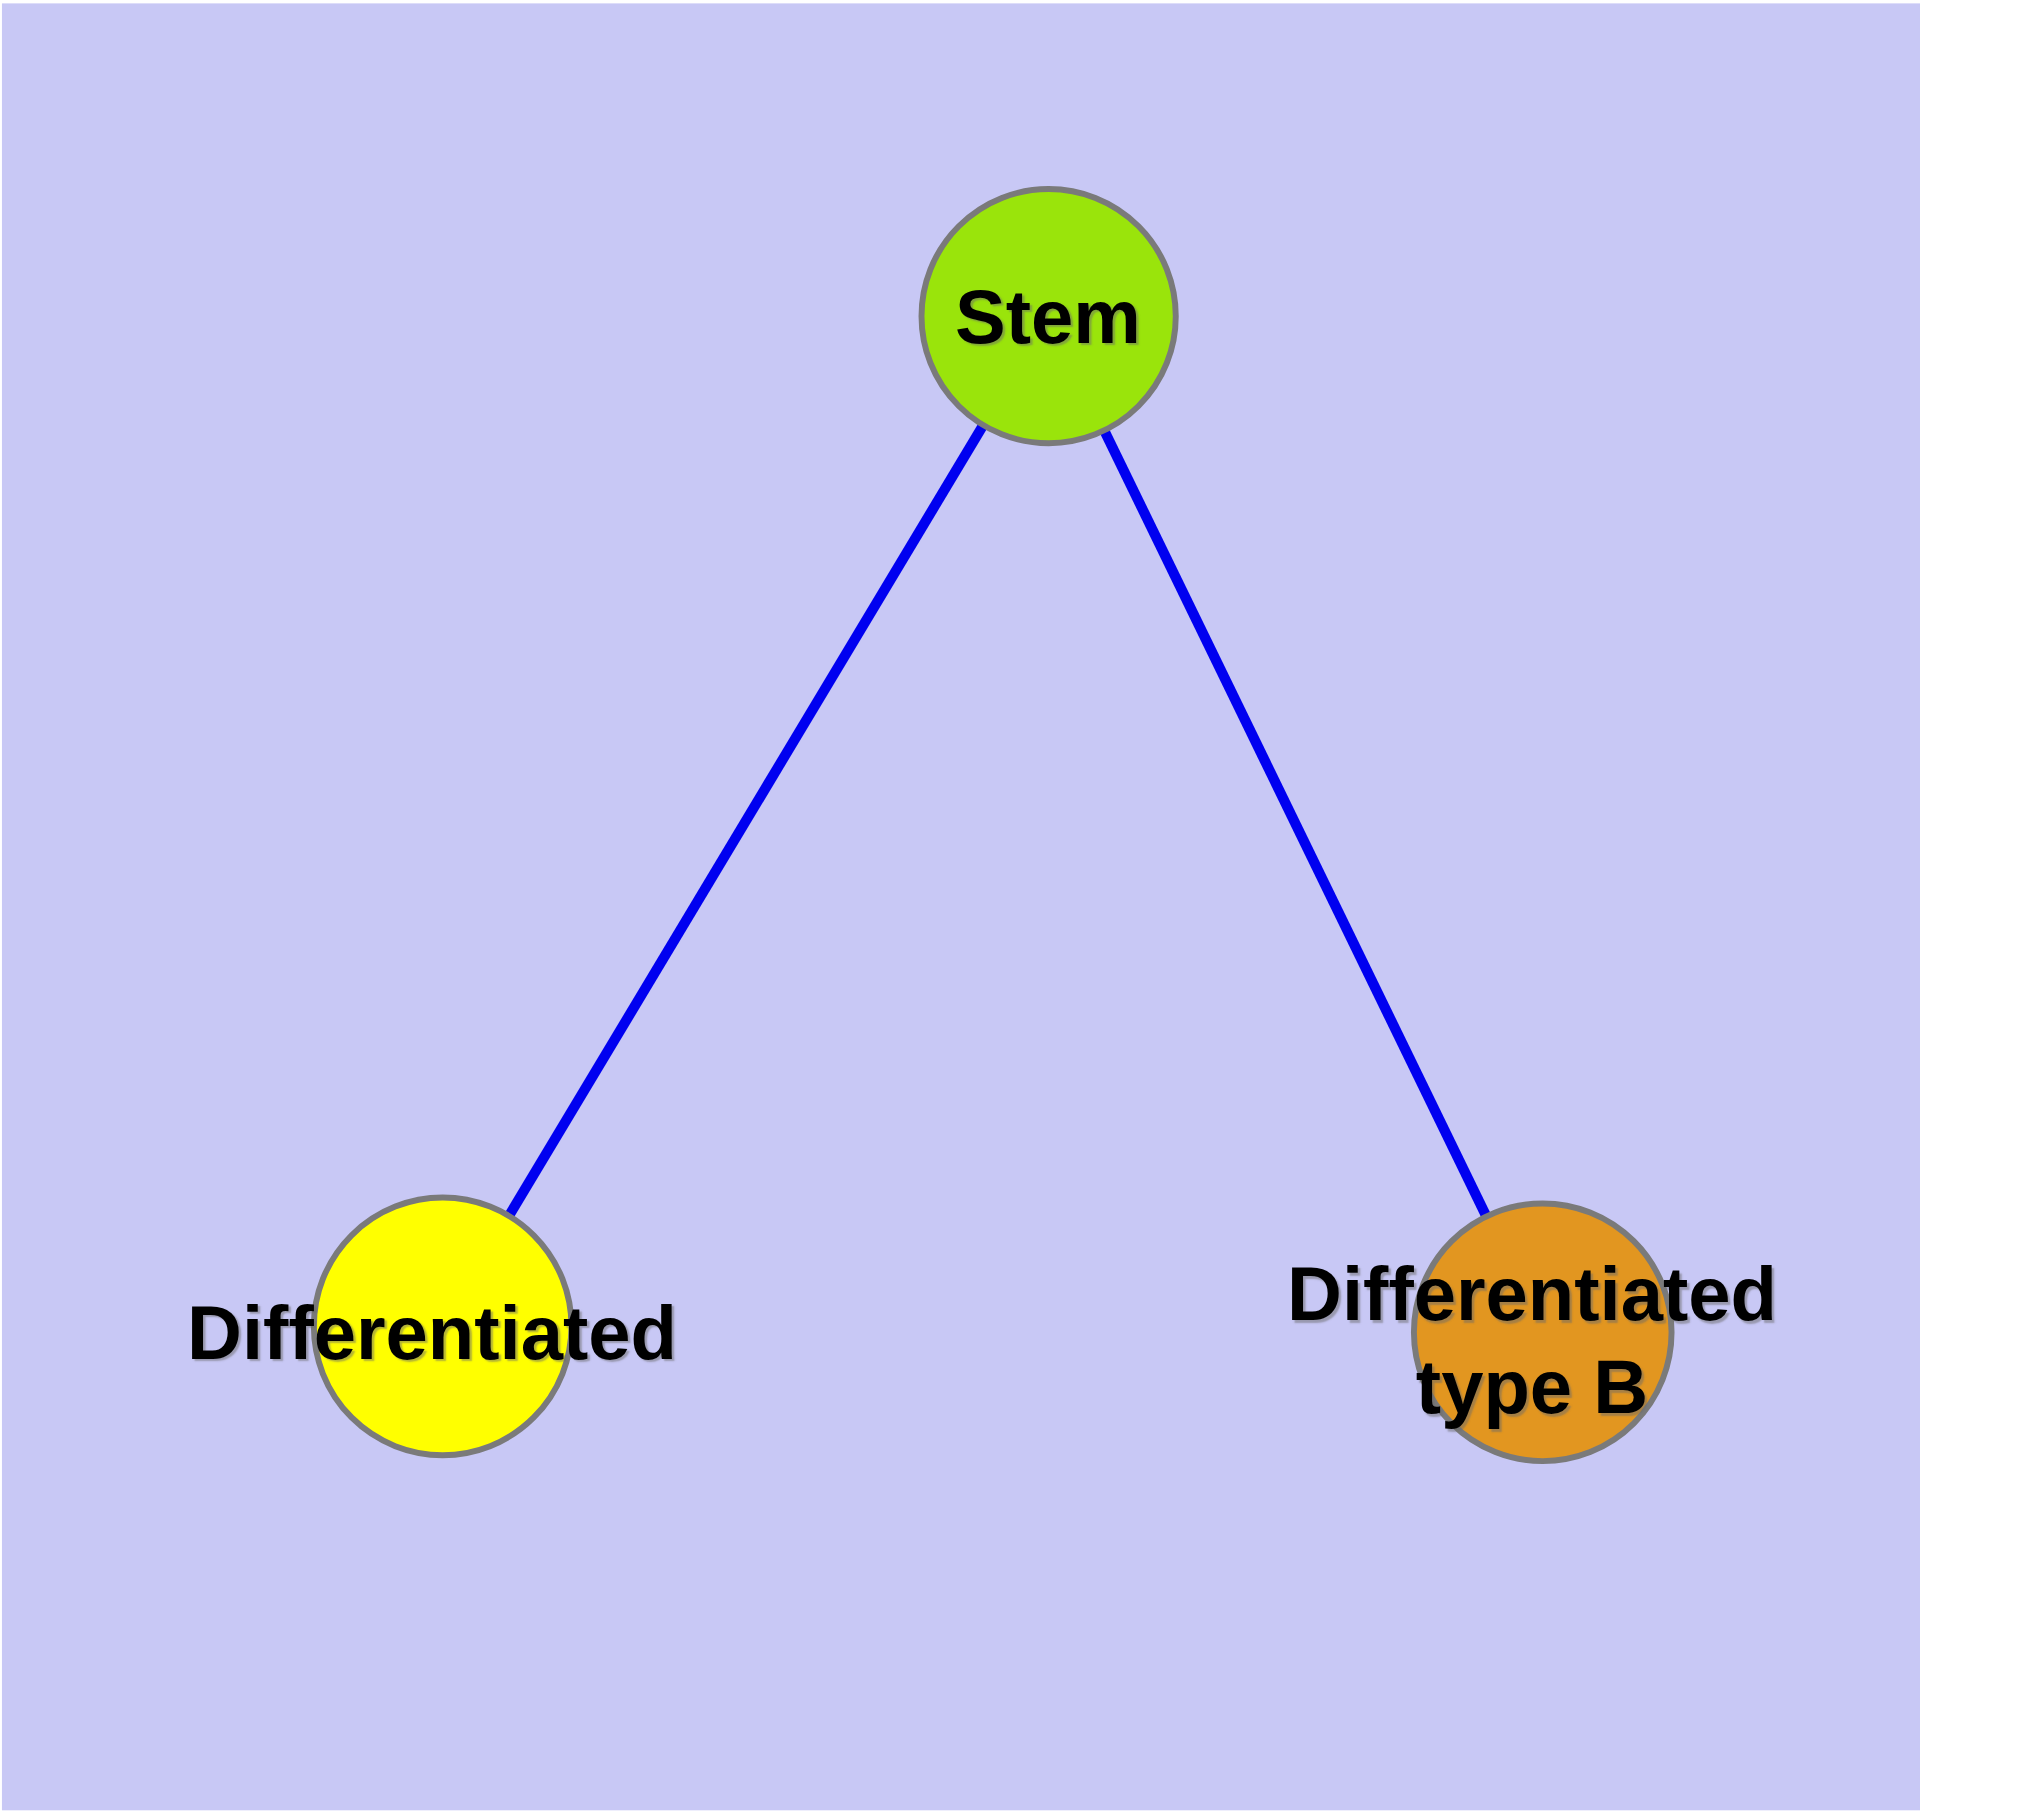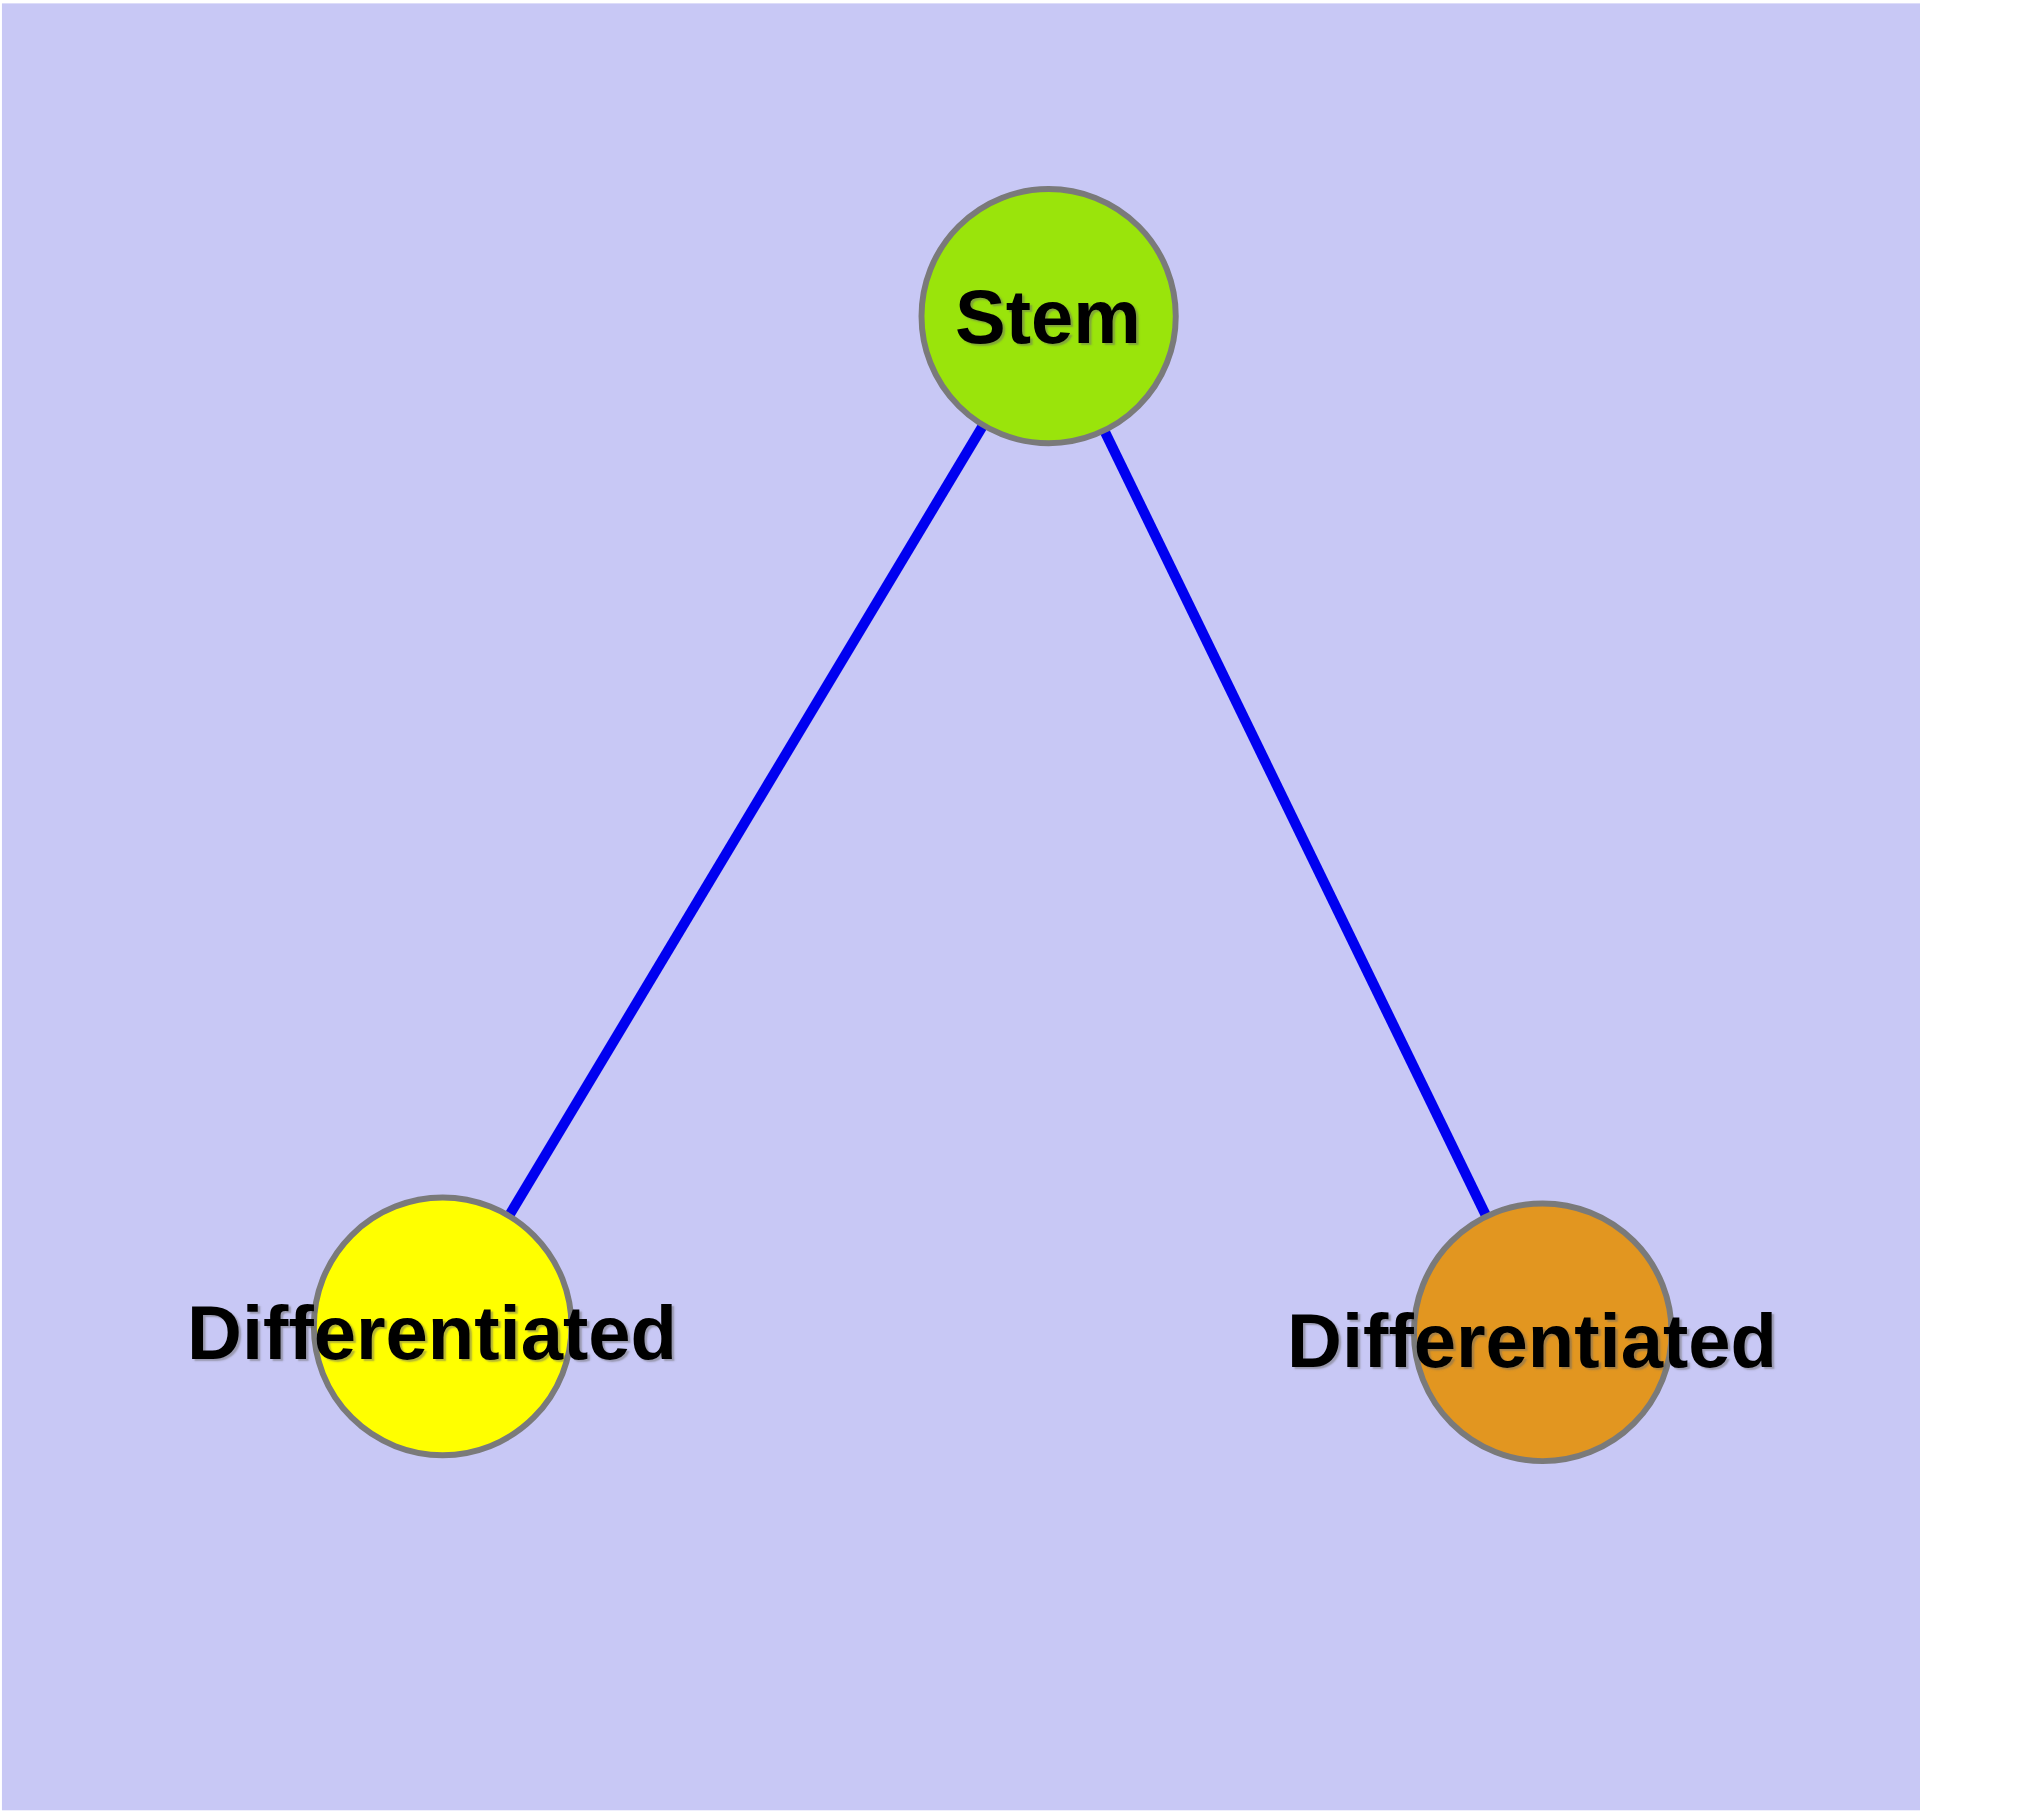--- a/index.html
+++ b/index.html
@@ -67,16 +67,17 @@
   <div class="node-label" id="label-stem">
     <span class="lbl-line">Stem</span>
   </div>
 
   <div class="node-label" id="label-a">
     <span class="lbl-line">Differentiated</span>
   </div>
 
   <div class="node-label" id="label-b">
     <span class="lbl-line">Differentiated</span>
+    <span class="lbl-line">type B</span>
   </div>
 
 </div>
 
 
 </body></html>

